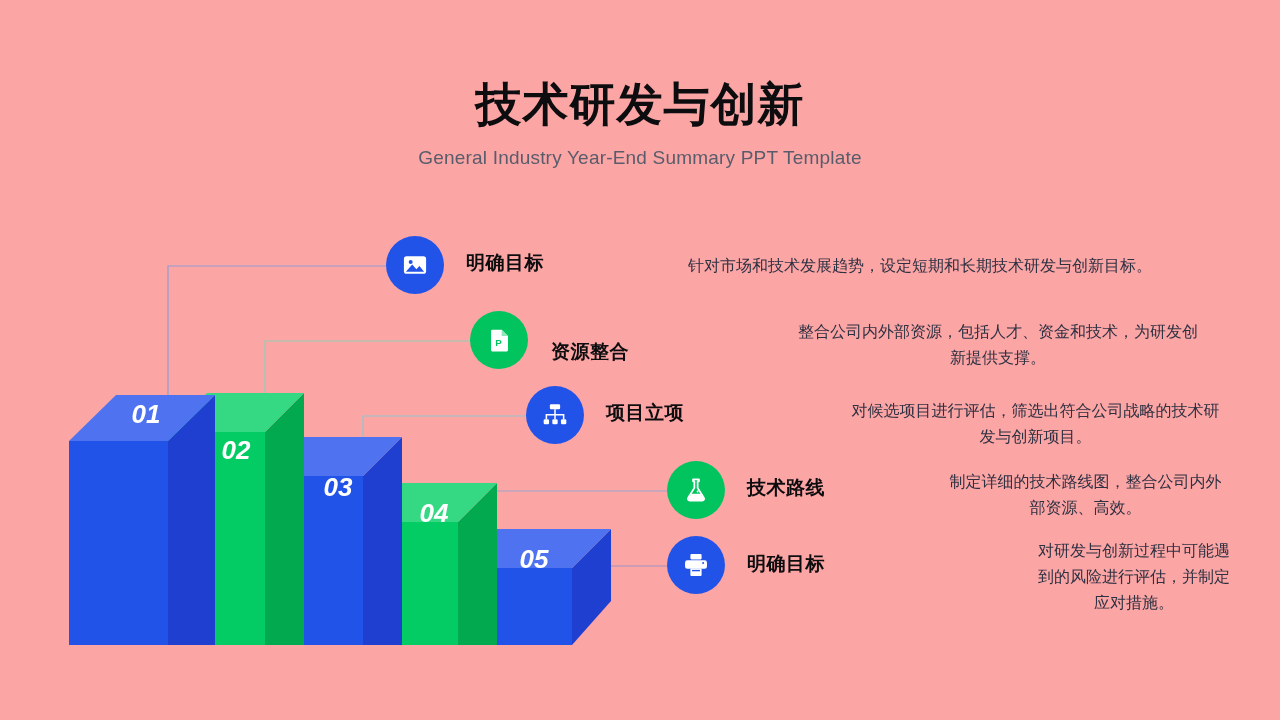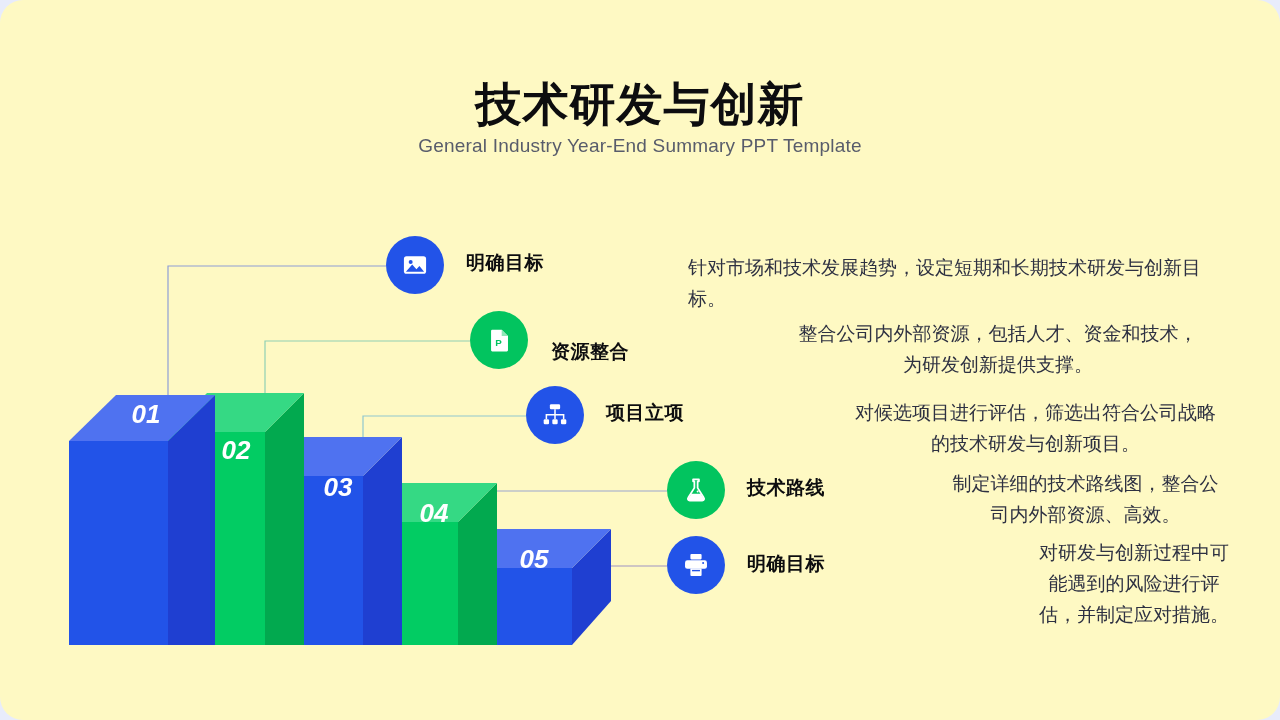--- a/index.html
+++ b/index.html
@@ -5,35 +5,34 @@
   * { box-sizing: border-box; margin: 0; padding: 0; }
   html, body {
     width: 1280px; height: 720px;
     overflow: hidden;
     background: #e8ecfb;
     font-family: "Liberation Sans", "DejaVu Sans", sans-serif;
   }
   #slide {
     position: relative;
     width: 1280px; height: 720px;
-    background: #fef9c3;
-    border-radius: 23px;
+    background: #fca5a5;
   }
 
   
   #header { position: absolute; top: 78px; left: 0; width: 1280px; text-align: center; }
   #title {
     font-size: 46px;
     font-weight: 700;
     color: #0d0d0f;
     letter-spacing: 1px;
     line-height: 1.15;
   }
   #subtitle {
-    margin-top: 4px;
+    margin-top: 16px;
     font-size: 19px;
     font-weight: 400;
     color: #585c6b;
     letter-spacing: 0.2px;
   }
 
   
   #stairs { position: absolute; left: 0; top: 0; width: 1280px; height: 720px; }
   .box-num {
     font-family: "Liberation Sans", "DejaVu Sans", sans-serif;
@@ -54,21 +53,21 @@
   .row-label {
     position: absolute;
     font-size: 19px;
     font-weight: 700;
     color: #0d0d0f;
     white-space: nowrap;
     letter-spacing: 0.5px;
   }
   .row-desc {
     position: absolute;
-    font-size: 19px;
+    font-size: 16px;
     line-height: 1.62;
     color: #2e3142;
   }
   .row-desc.align-right { text-align: center; }
 
   
   svg { display: block; }
 </style>
 </head>
 <body>

